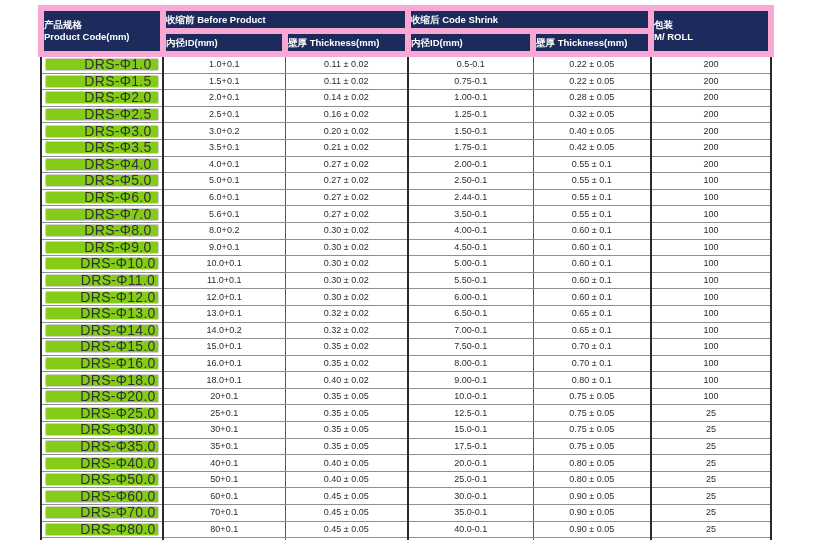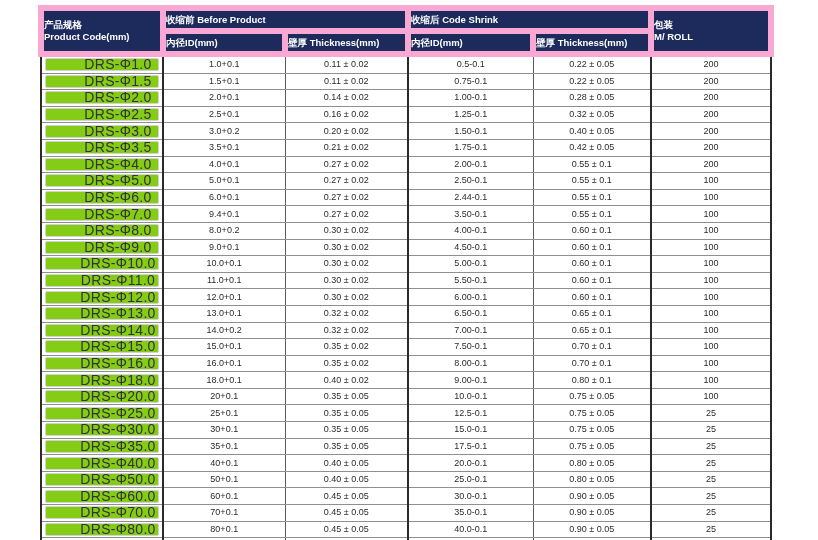--- a/index.html
+++ b/index.html
@@ -197,21 +197,21 @@
           <td class="sep-left">6.0+0.1</td>
           <td>0.27 ± 0.02</td>
           <td class="sep-left">2.44-0.1</td>
           <td>0.55 ± 0.1</td>
           <td class="sep-left">100</td>
         </tr>
         <tr>
           <td class="product">
             <div class="chip">DRS-Φ7.0</div>
           </td>
-          <td class="sep-left">9.4+0.1</td>
+          <td class="sep-left">5.6+0.1</td>
           <td>0.27 ± 0.02</td>
           <td class="sep-left">3.50-0.1</td>
           <td>0.55 ± 0.1</td>
           <td class="sep-left">100</td>
         </tr>
         <tr>
           <td class="product">
             <div class="chip">DRS-Φ8.0</div>
           </td>
           <td class="sep-left">8.0+0.2</td>

